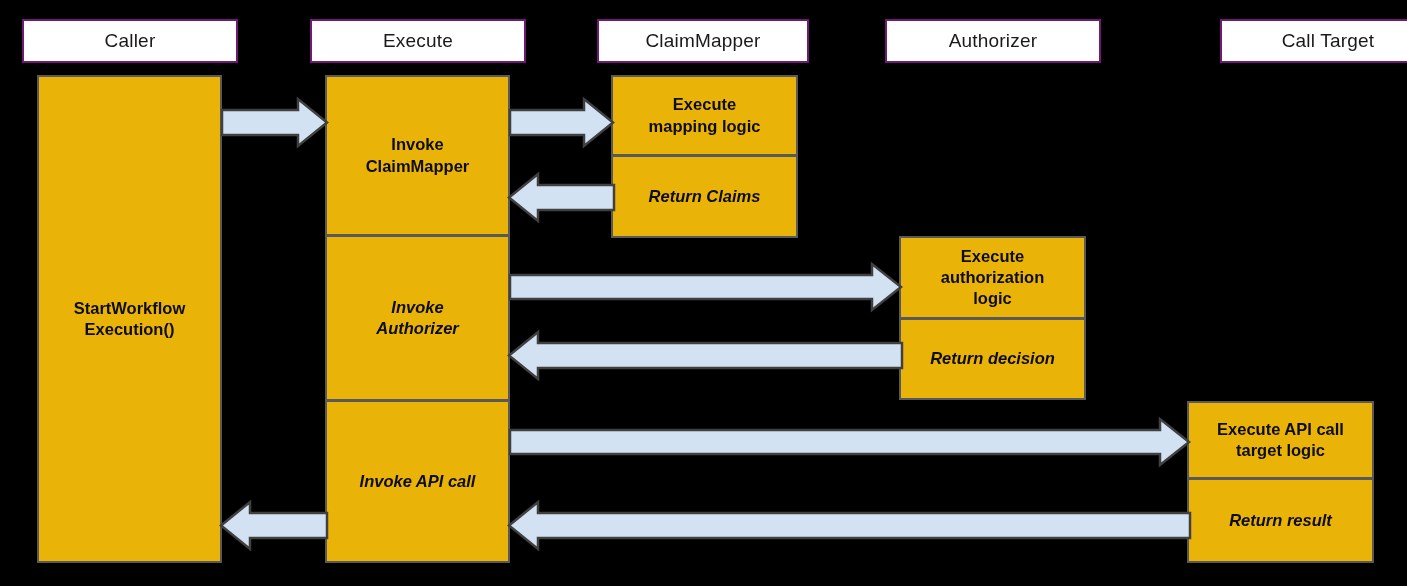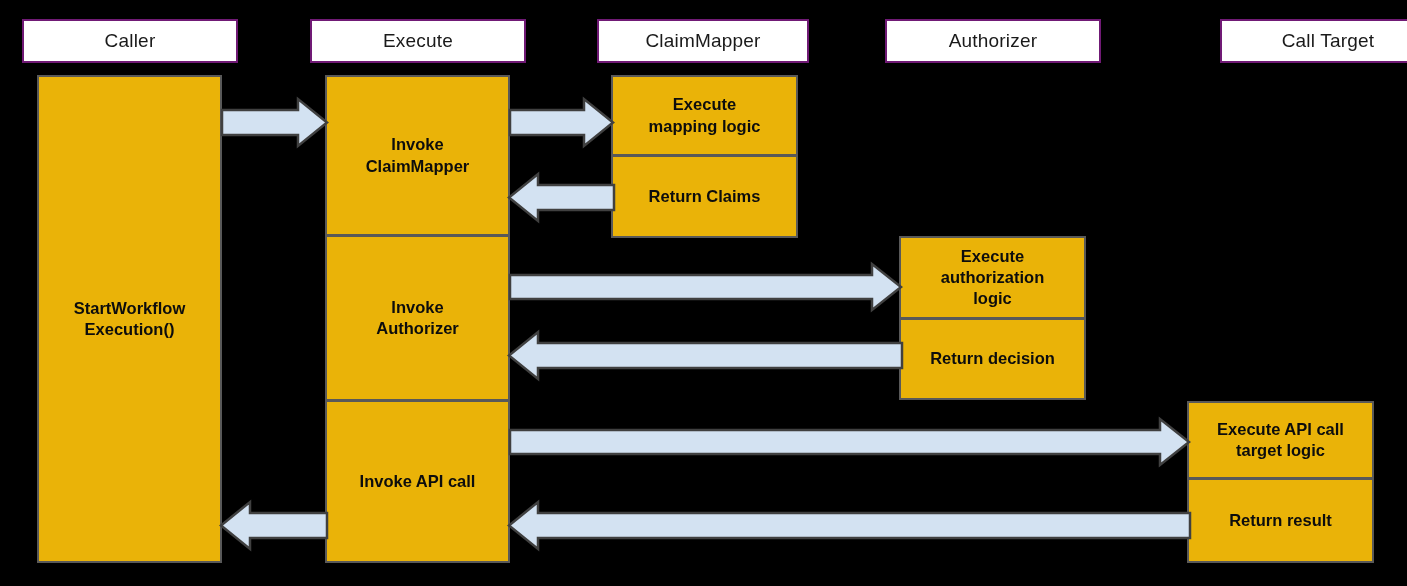--- a/index.html
+++ b/index.html
@@ -38,21 +38,21 @@
     display: flex;
     align-items: center;
     justify-content: center;
     text-align: center;
     color: #0d0d0d;
     font-size: 16.5px;
     font-weight: bold;
     line-height: 1.28;
     padding: 4px 8px;
   }
-  .activation.nodivide-top { border-top-width: 1px; }
+  .activation.nodivide-top { border-top-width: 1px; font-style: italic; }
   .msg {
     position: absolute;
   }
   .msg svg {
     display: block;
     overflow: visible;
   }
 </style>
 </head>
 <body>

